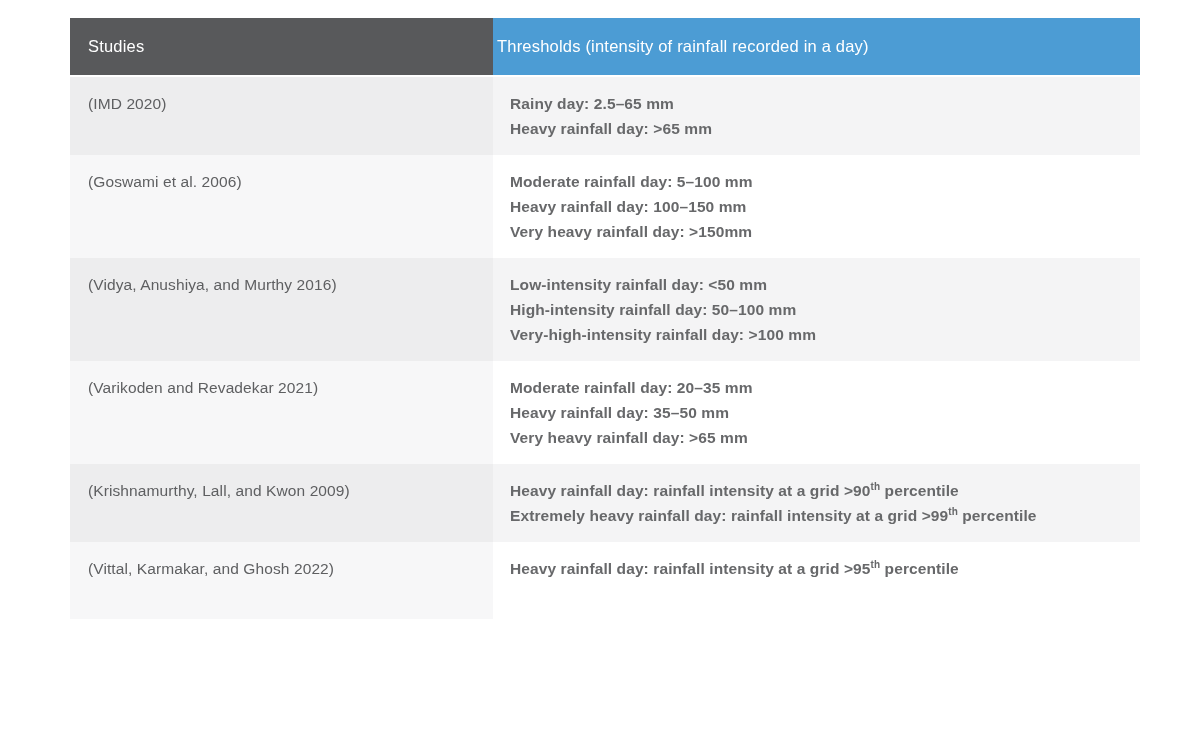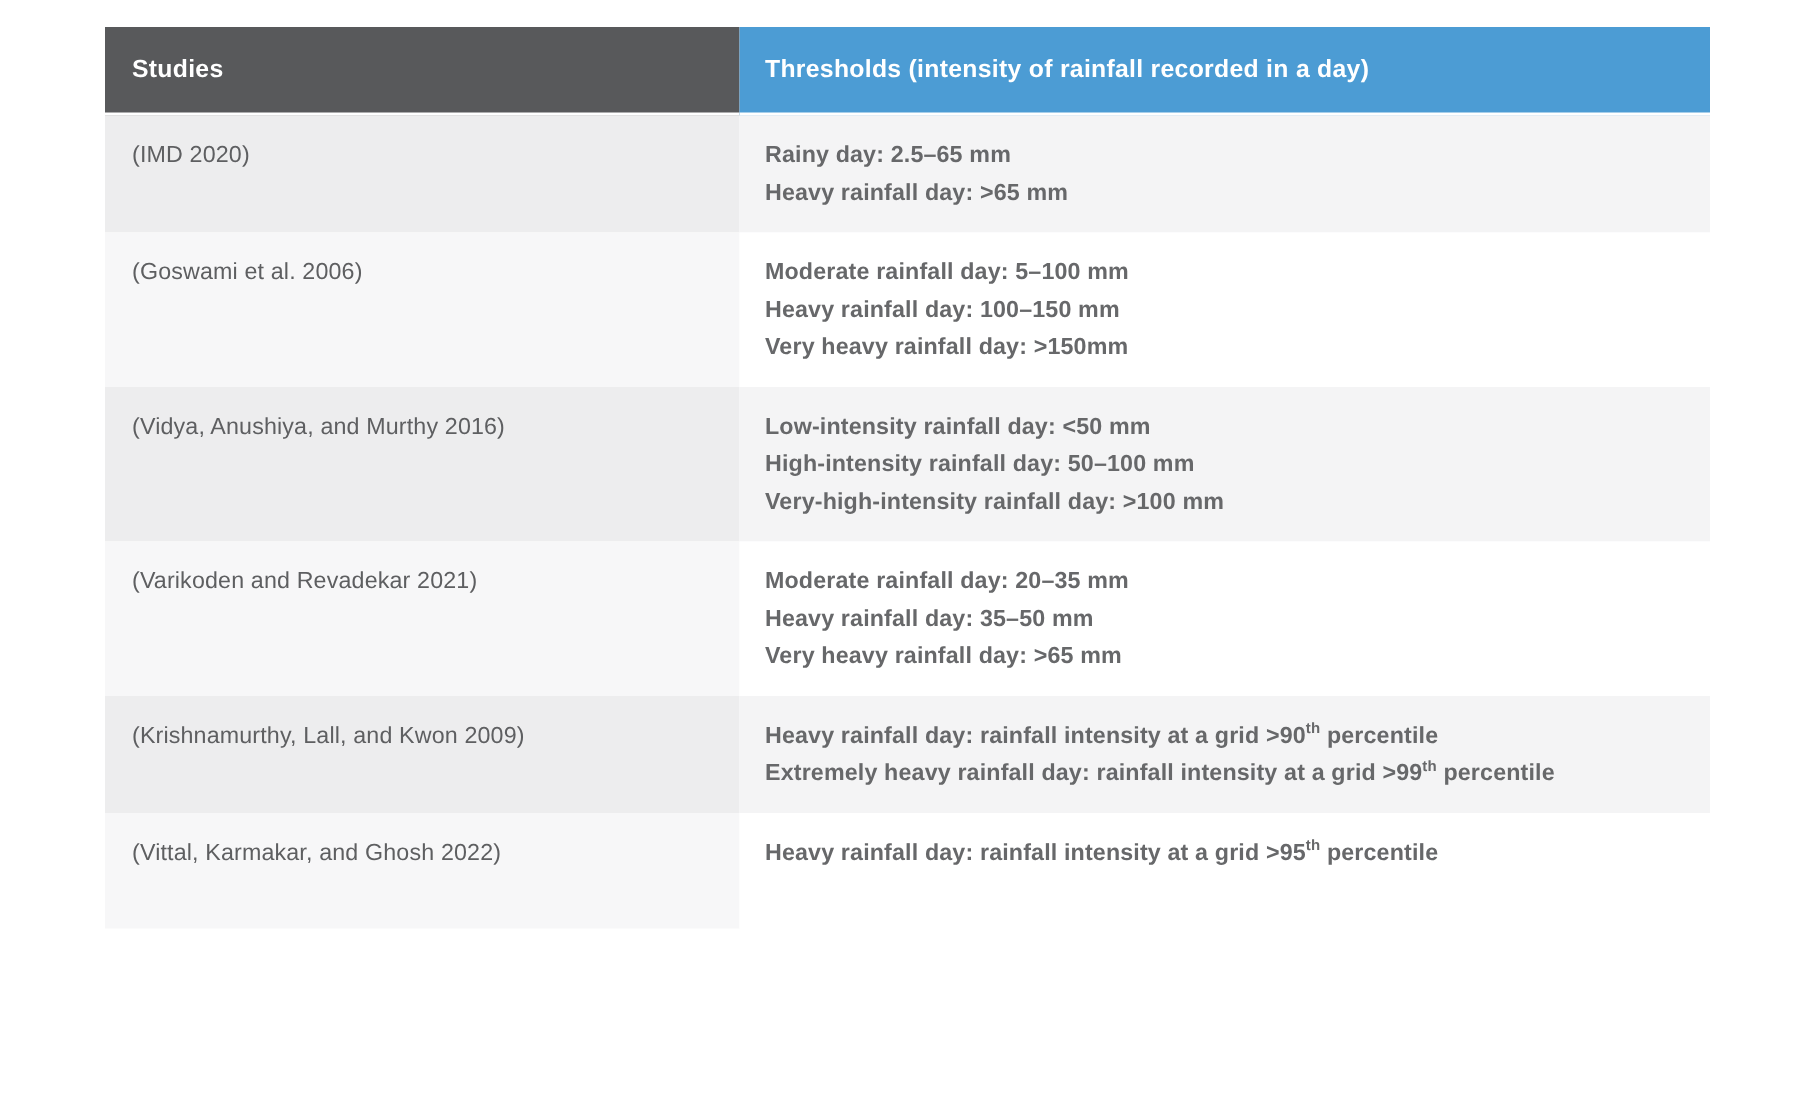--- a/index.html
+++ b/index.html
@@ -20,35 +20,35 @@
     left: 70px;
     top: 18px;
     width: 1070px;
     border-collapse: separate;
     border-spacing: 0;
     table-layout: fixed;
   }
   th {
     height: 57px;
     font-size: 16.5px;
-    font-weight: bold;
+    font-weight: normal;
     letter-spacing: 0.2px;
     color: #ffffff;
     text-align: left;
     vertical-align: middle;
     padding: 0 10px 0 18px;
     border-bottom: 2px solid #ffffff;
   }
   th.col-studies {
     width: 395px;
     background: var(--header-dark);
   }
   th.col-thresholds {
     background: var(--header-blue);
-    padding-left: 17px;
+    padding-left: 4px;
   }
   td {
     vertical-align: top;
     padding: 14px 10px 14px 18px;
     font-size: 15.5px;
     line-height: 25px;
     letter-spacing: 0.1px;
   }
   td.study-cell { color: var(--text-study); margin-top: 28px; }
   td.threshold-cell { color: var(--text-threshold); padding-left: 17px; font-weight: bold; }

